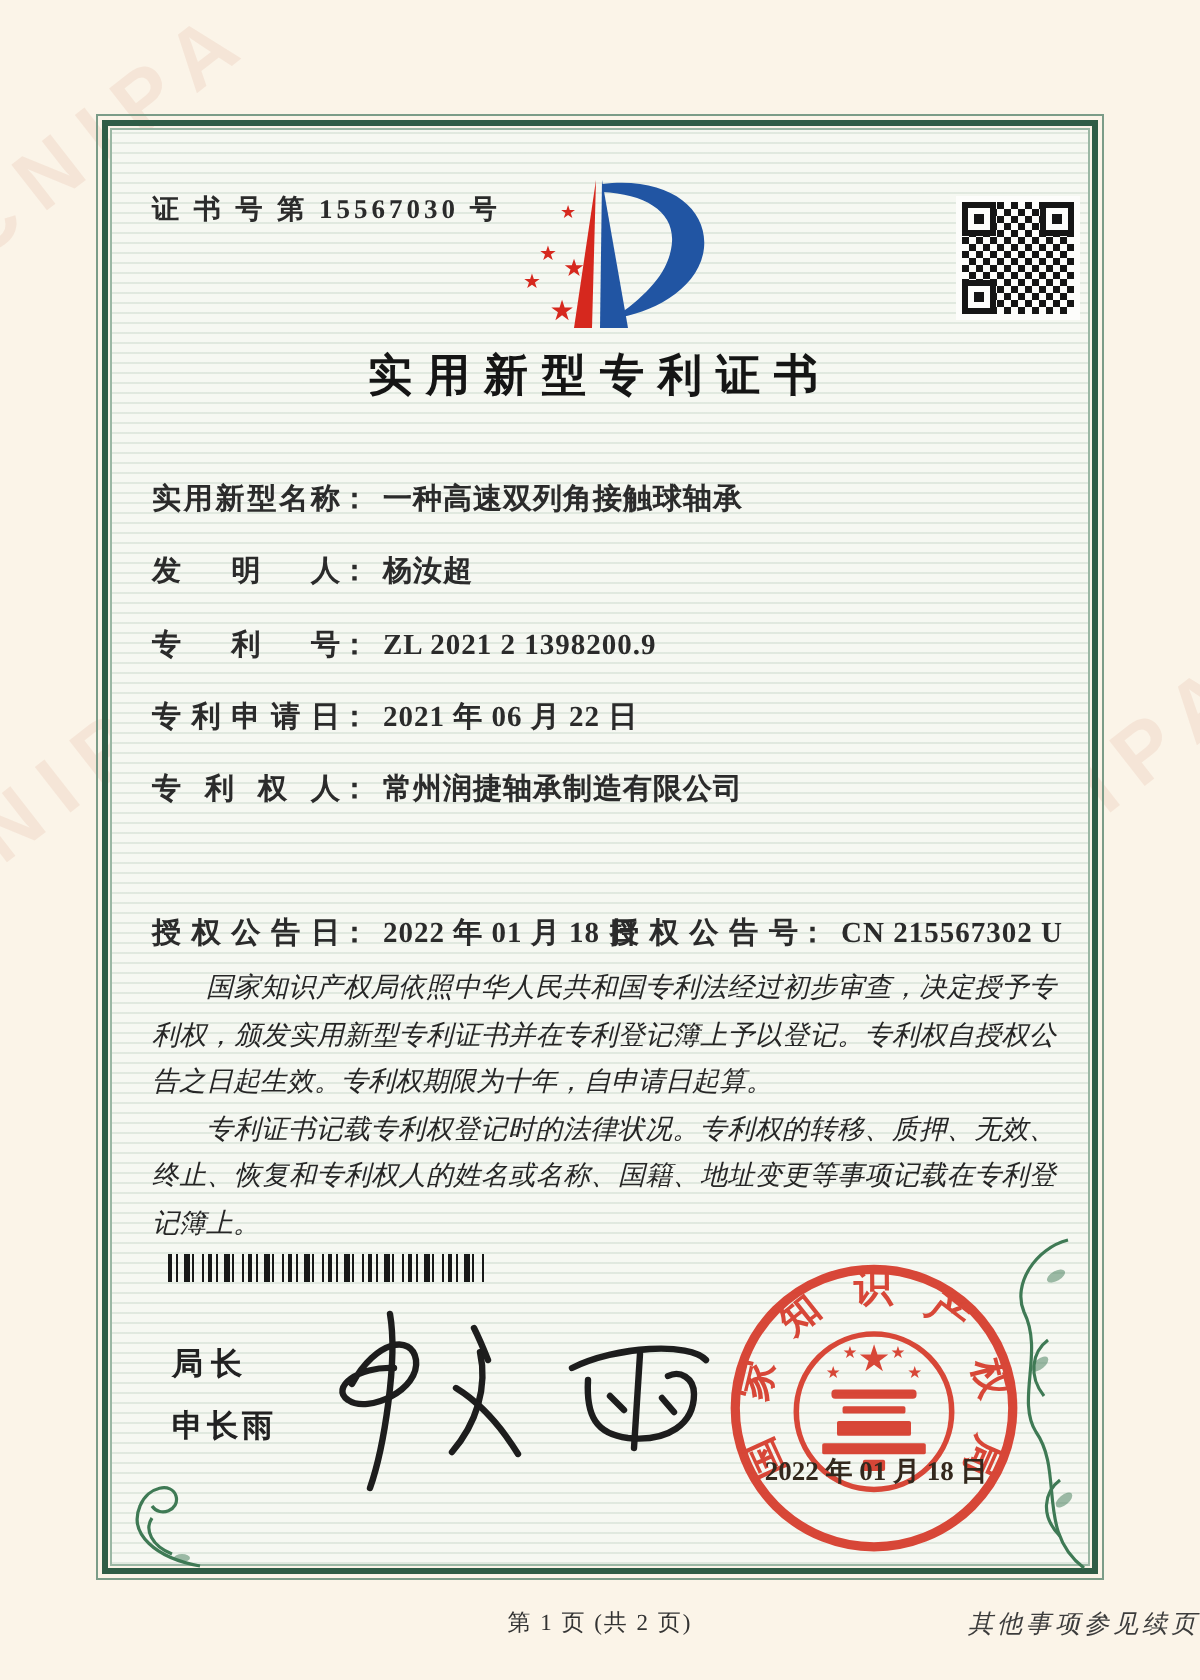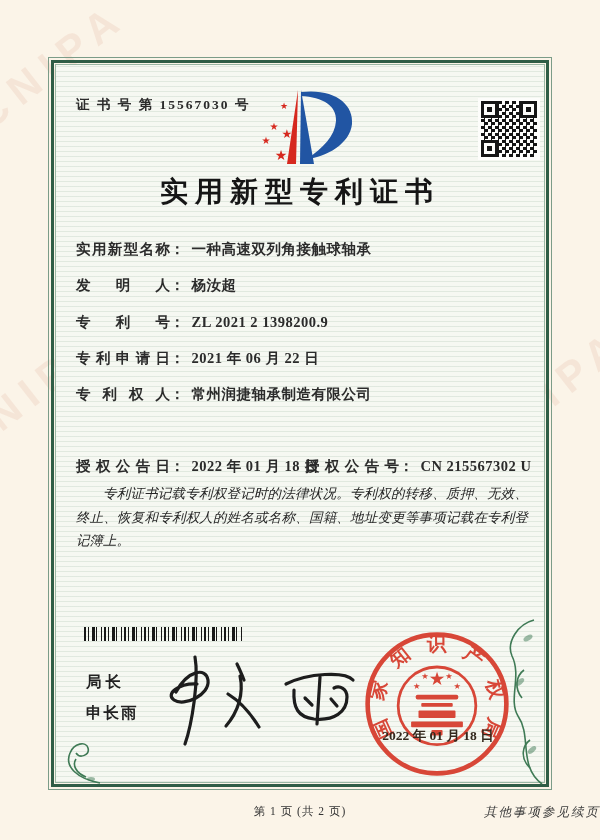--- a/index.html
+++ b/index.html
@@ -61,21 +61,21 @@
     position:absolute; width:17px; height:17px;
     border:3px solid #151515; background:#fdfdfb;
   }
   .qr-finder::after {
     content:""; position:absolute; left:3px; top:3px; width:5px; height:5px; background:#151515;
   }
   .qr-tl{left:3px; top:3px;} .qr-tr{right:3px; top:3px;} .qr-bl{left:3px; bottom:3px;}
 
   .title {
     position:absolute; left:0; right:0; top:173px; z-index:2;
-    text-align:center; font-size:28px; font-weight:bold;
+    text-align:center; font-size:22px; font-weight:bold;
     letter-spacing:7px; color:#151515;
   }
 
   
   .frow {
     position:absolute; left:76px; width:458px; z-index:2;
     font-size:14.5px; font-weight:600; color:#2b2b2b; white-space:nowrap;
   }
   .flabel {
     display:inline-block; width:94px;
@@ -193,20 +193,21 @@
   <div class="frow r6">
     <span>
       <span class="flabel">授权公告日</span><span class="fcolon">：</span><span class="fvalue">2022 年 01 月 18 日</span>
     </span>
     <span class="grant-no">
       <span class="flabel">授权公告号</span><span class="fcolon">：</span><span class="fvalue">CN 215567302 U</span>
     </span>
   </div>
 
   <div class="paras">
+    <p>国家知识产权局依照中华人民共和国专利法经过初步审查，决定授予专利权，颁发实用新型专利证书并在专利登记簿上予以登记。专利权自授权公告之日起生效。专利权期限为十年，自申请日起算。</p>
     <p>专利证书记载专利权登记时的法律状况。专利权的转移、质押、无效、终止、恢复和专利权人的姓名或名称、国籍、地址变更等事项记载在专利登记簿上。</p>
   </div>
 
   <div class="barcode"></div>
 
   <div class="signer-title">局长</div>
   <div class="signer-name">申长雨</div>
 
   <div class="signature">
     <svg width="215" height="100" viewBox="0 0 215 100" fill="none" stroke="#1d1d1d" stroke-width="3.2" stroke-linecap="round">

